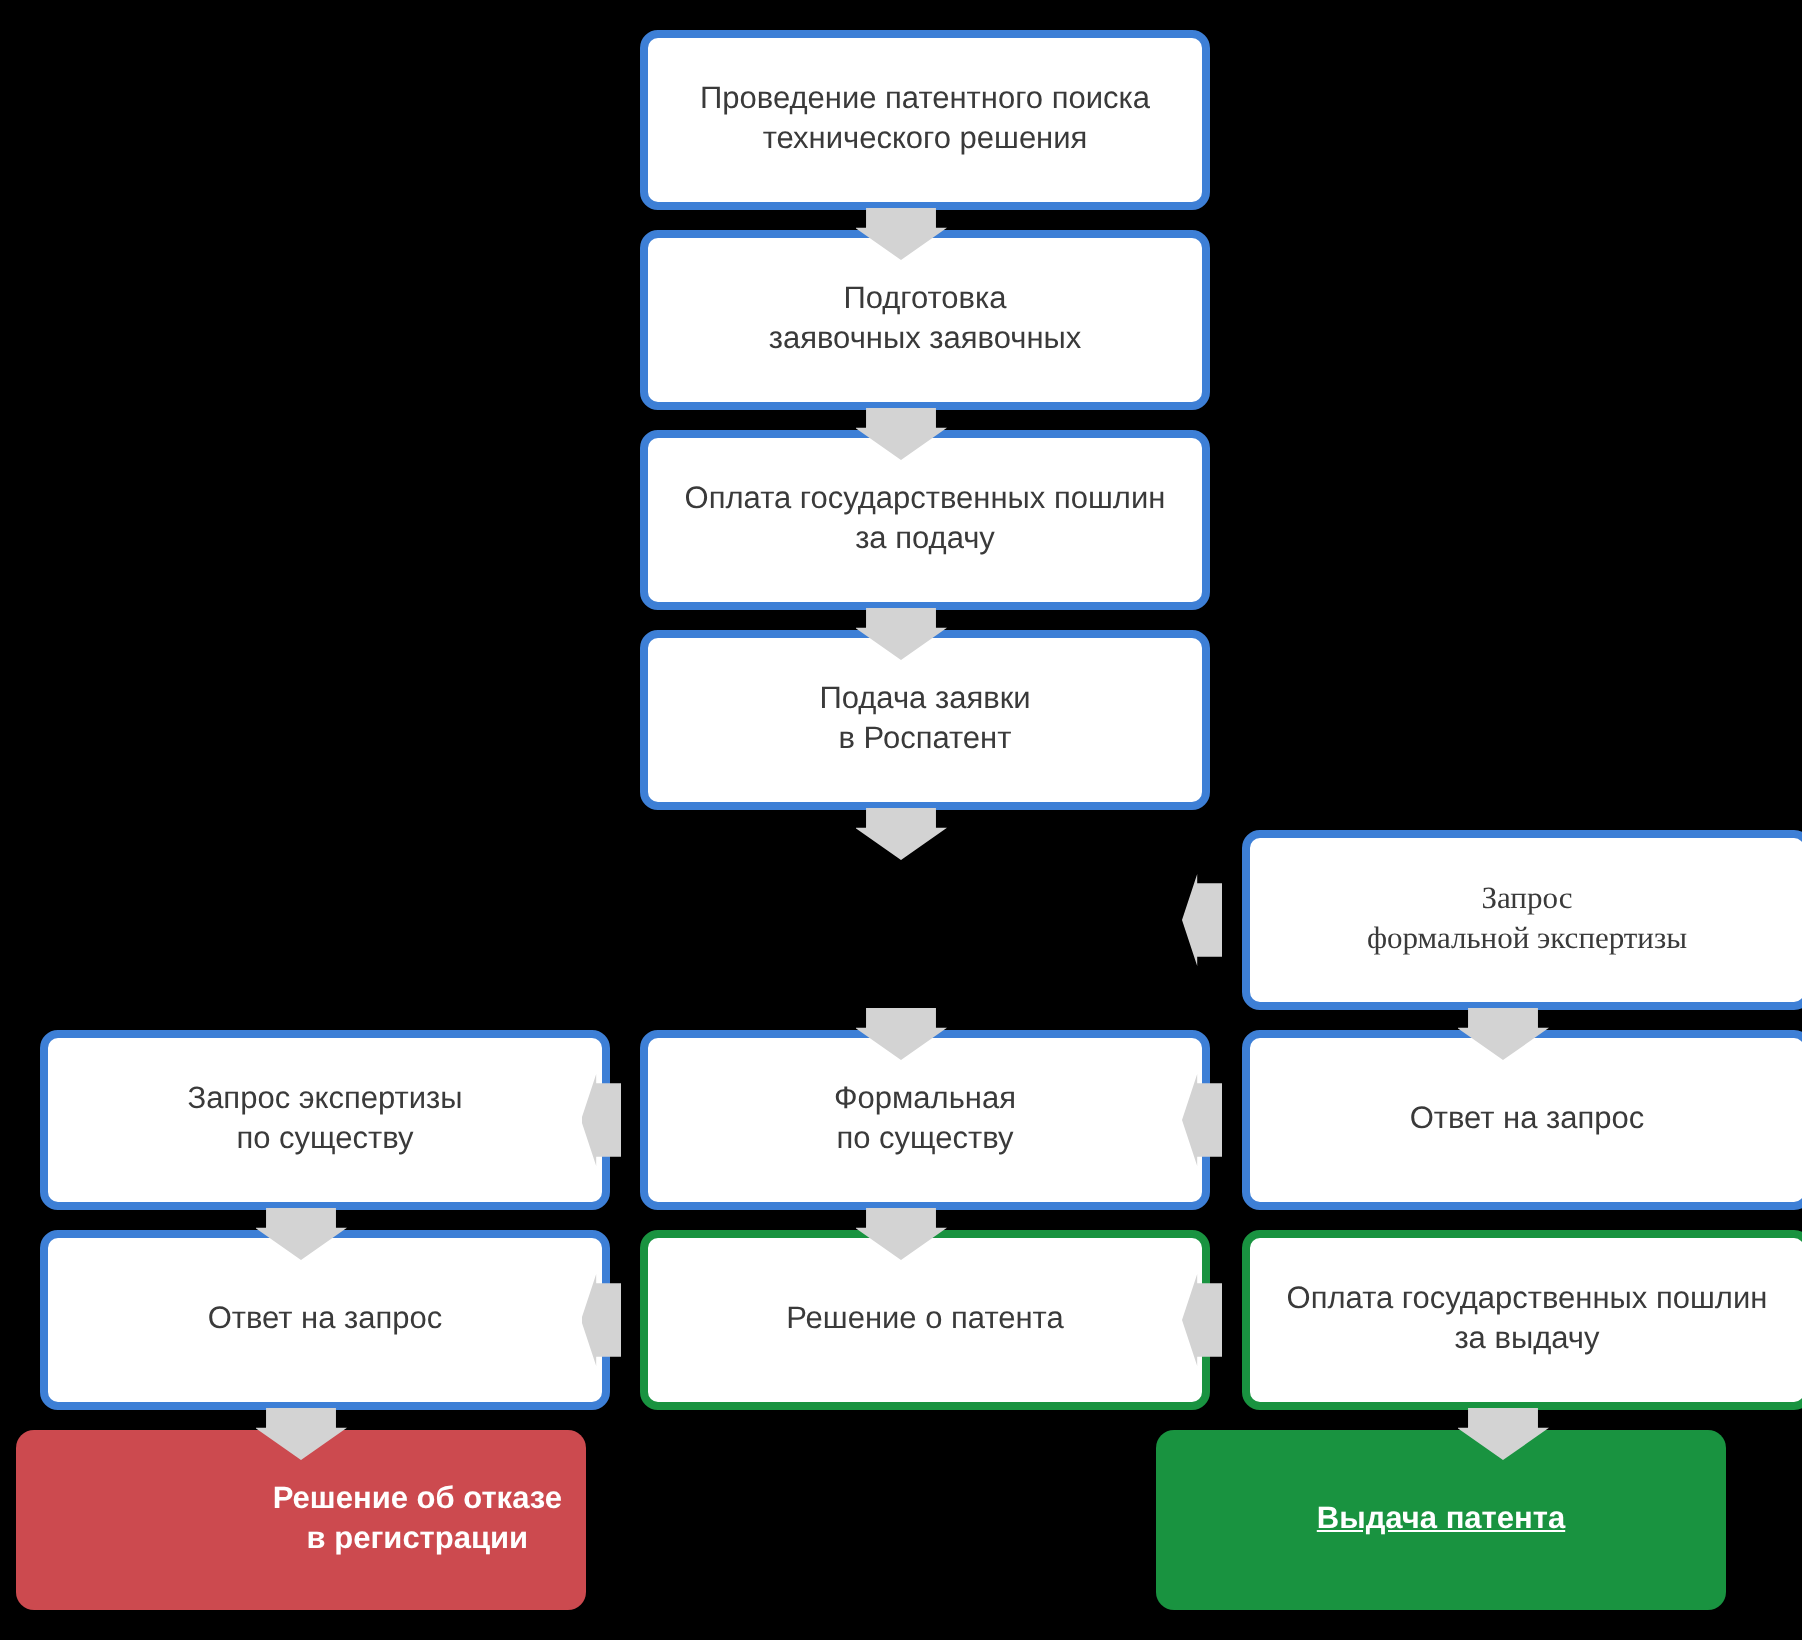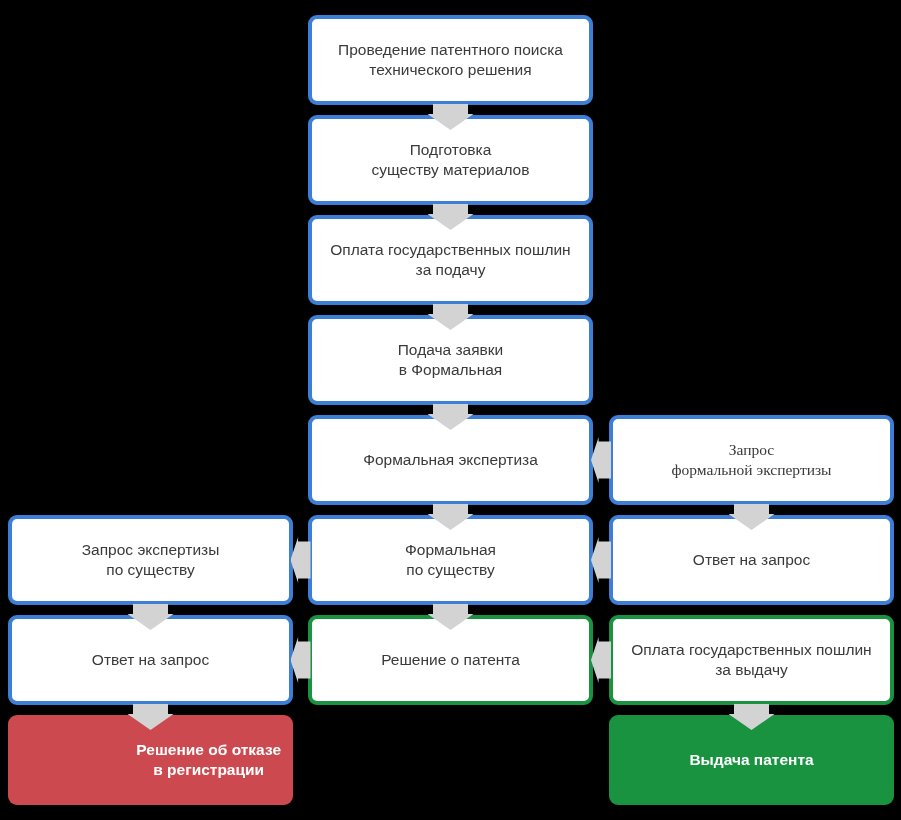--- a/index.html
+++ b/index.html
@@ -5,21 +5,21 @@
   html,body{margin:0;padding:0;background:#000;}
   body{width:901px;height:820px;overflow:hidden;font-family:"Liberation Sans",sans-serif;}
   #stage{position:relative;width:901px;height:820px;background:#000;}
 
   .node{position:absolute;box-sizing:border-box;border-radius:9px;
         display:flex;align-items:center;justify-content:center;text-align:center;
         line-height:1.32;}
 
   
   .node.outline{background:#ffffff;border-width:4px;border-style:solid;
-                color:#3a3a3a;font-size:15.5px;font-weight:400;}
+                color:#3a3a3a;font-size:15.5px;font-weight:400;margin-left:12px;}
   .node.outline.blue{border-color:#3d7fd6;}
   .node.outline.green{border-color:#199340;}
 
   
   .node.solid{border:none;color:#ffffff;font-size:15.5px;font-weight:700;}
   .node.solid.red{background:#cc4a4f;justify-content:flex-end;}
   .node.solid.greenfill{background:#199340;}
 
   .node .txt{display:block;padding:0 12px;white-space:pre-line;}
 
@@ -33,32 +33,29 @@
 </head>
 <body>
 
 <div id="stage">
     <div class="node outline blue" style="left: 308px; top: 15px; width: 285px; height: 90px;">
       <span class="txt">Проведение патентного поиска
 технического решения</span>
     </div>
     <div class="node outline blue" style="left: 308px; top: 115px; width: 285px; height: 90px;">
       <span class="txt">Подготовка
-существу материалов</span>
+заявочных заявочных</span>
     </div>
     <div class="node outline blue" style="left: 308px; top: 215px; width: 285px; height: 90px;">
       <span class="txt">Оплата государственных пошлин
 за подачу</span>
     </div>
     <div class="node outline blue" style="left: 308px; top: 315px; width: 285px; height: 90px;">
       <span class="txt">Подача заявки
-в Формальная</span>
-    </div>
-    <div class="node outline blue" style="left: 308px; top: 415px; width: 285px; height: 90px;">
-      <span class="txt">Формальная экспертиза</span>
+в Роспатент</span>
     </div>
     <div class="node outline blue" style="left: 609px; top: 415px; width: 285px; height: 90px; font-family: Liberation Serif, serif;">
       <span class="txt">Запрос
 формальной экспертизы</span>
     </div>
     <div class="node outline blue" style="left: 8px; top: 515px; width: 285px; height: 90px;">
       <span class="txt">Запрос экспертизы
 по существу</span>
     </div>
     <div class="node outline blue" style="left: 308px; top: 515px; width: 285px; height: 90px;">
@@ -75,21 +72,21 @@
       <span class="txt">Решение о патента</span>
     </div>
     <div class="node outline green" style="left: 609px; top: 615px; width: 285px; height: 90px;">
       <span class="txt">Оплата государственных пошлин
 за выдачу</span>
     </div>
     <div class="node solid red" style="left: 8px; top: 715px; width: 285px; height: 90px;">
       <span class="txt">Решение об отказе
 в регистрации</span>
     </div>
-    <div class="node solid greenfill" style="left: 609px; top: 715px; width: 285px; height: 90px;">
+    <div class="node solid greenfill" style="left: 578px; top: 715px; width: 285px; height: 90px; text-decoration: underline;">
       <span class="txt">Выдача патента</span>
     </div>
     <div class="arrow down" style="left: 427.5px; top: 104px;"></div>
     <div class="arrow down" style="left: 427.5px; top: 204px;"></div>
     <div class="arrow down" style="left: 427.5px; top: 304px;"></div>
     <div class="arrow down" style="left: 427.5px; top: 404px;"></div>
     <div class="arrow down" style="left: 427.5px; top: 504px;"></div>
     <div class="arrow left" style="left: 591px; top: 437px;"></div>
     <div class="arrow down" style="left: 728.5px; top: 504px;"></div>
     <div class="arrow left" style="left: 290.5px; top: 537px;"></div>

